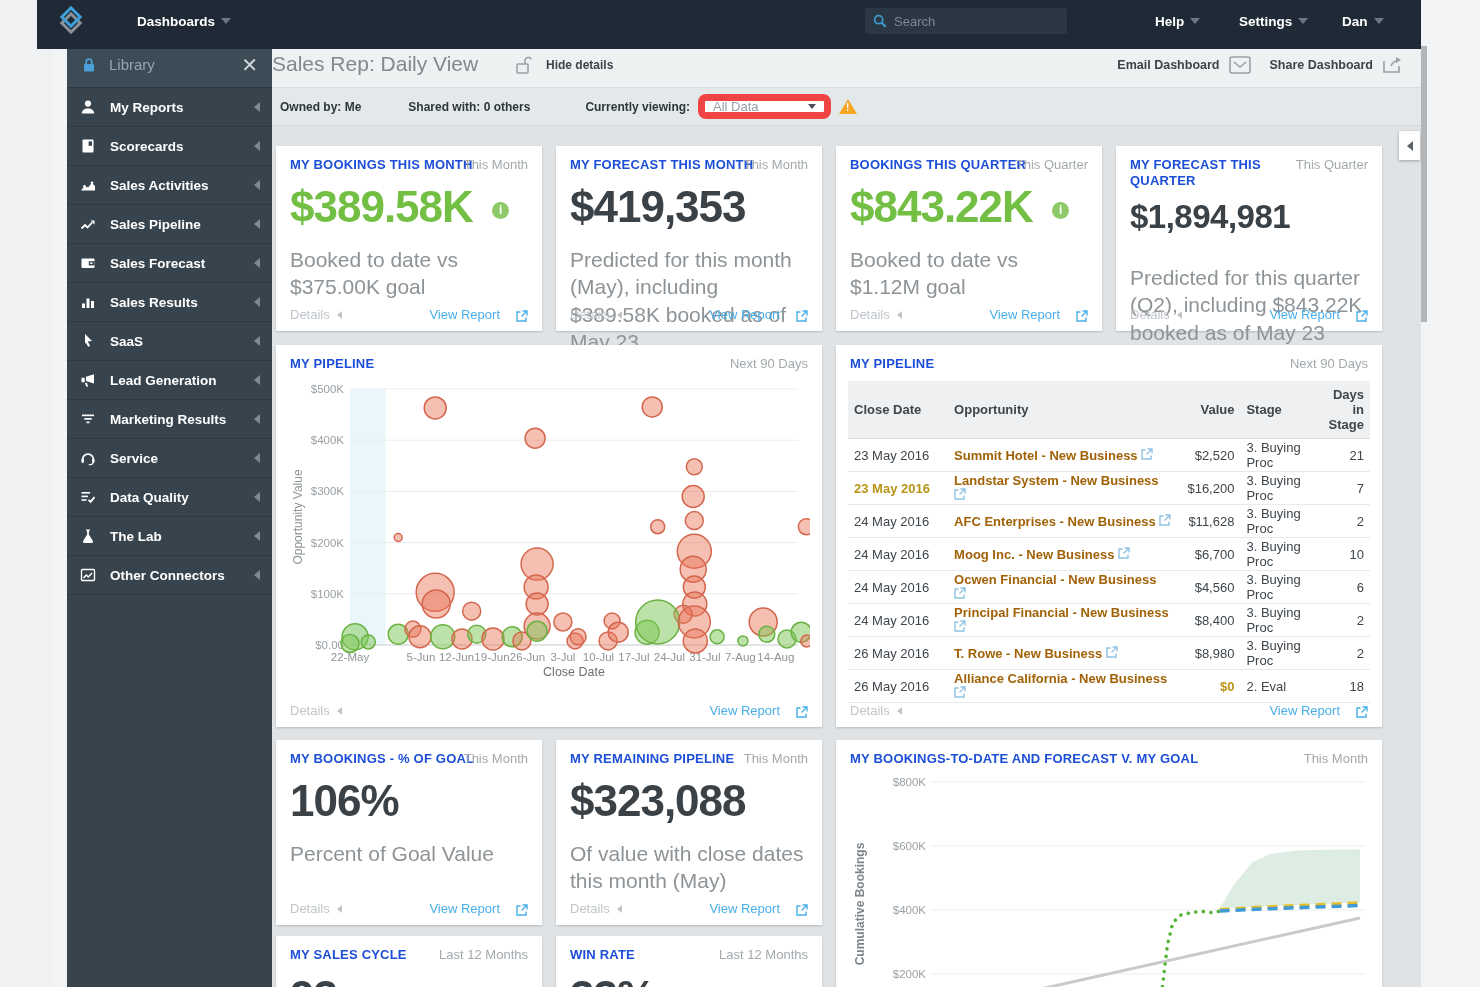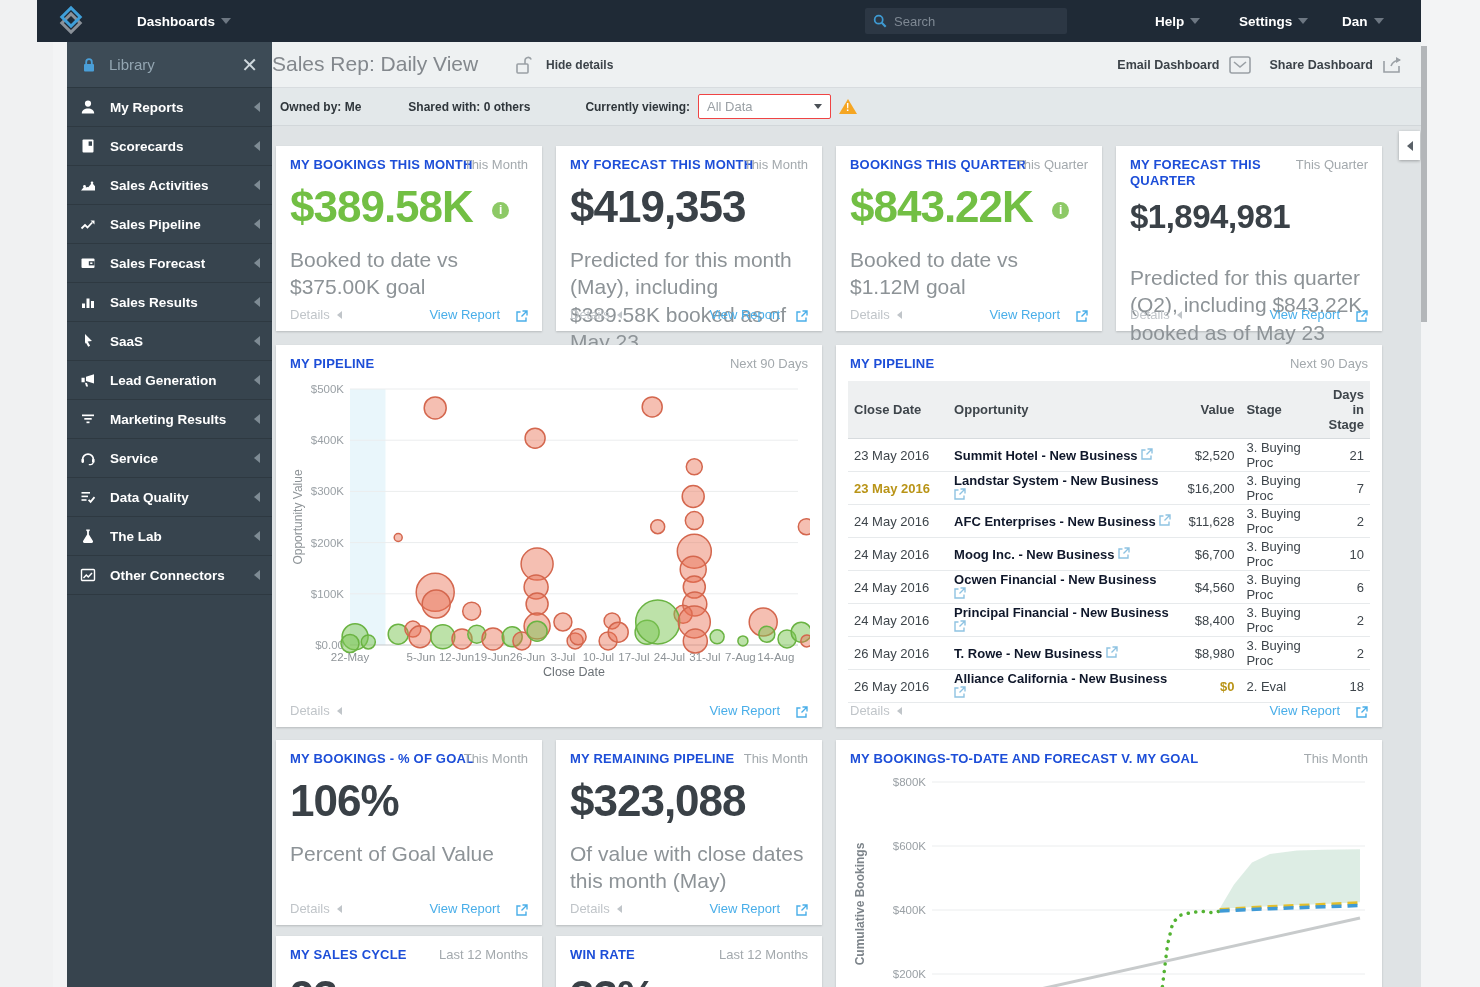--- a/index.html
+++ b/index.html
@@ -1,20 +1,20 @@
 <!DOCTYPE html>
 <html><head>
 <meta charset="utf-8">
 <style>
   * { margin:0; padding:0; box-sizing:border-box; }
   html,body { width:1480px; height:987px; overflow:hidden; }
   body { font-family:"Liberation Sans", sans-serif; background:#f3f4f5; position:relative; }
 
   
-  .navbar { position:absolute; left:37px; top:0; width:1384px; height:42px; background:#1f2a36; z-index:5; }
+  .navbar { position:absolute; left:37px; top:0; width:1384px; height:49px; background:#1f2a36; z-index:5; }
   .logo { position:absolute; left:22px; top:7px; width:30px; height:28px; }
   .logo .d1,.logo .d2 { position:absolute; width:16px; height:16px; border:3px solid #8a9199; transform:rotate(45deg); left:4px; top:8px; }
   .logo .d1 { border-color:#3f9fd9; top:2px; z-index:2; }
   .nav-menu { position:absolute; top:0; height:42px; display:flex; align-items:center; gap:6px; color:#fff; font-size:13.5px; font-weight:700; cursor:pointer; }
   .caret-down { width:0; height:0; border-left:5px solid transparent; border-right:5px solid transparent; border-top:6px solid #6d7782; display:inline-block; }
   .searchbox { position:absolute; left:828px; top:8px; width:202px; height:26px; background:#2c3744; border-radius:2px; display:flex; align-items:center; padding:0 8px; gap:7px; }
   .searchbox input { background:transparent; border:none; outline:none; color:#cfd6dc; font-size:13px; width:160px; font-family:"Liberation Sans",sans-serif; }
   .searchbox input::placeholder { color:#7e8893; }
 
   
@@ -31,21 +31,21 @@
   
   .content { position:absolute; left:258px; top:42px; width:1163px; height:945px; background:#dfe3e5; }
   .page-header { position:absolute; left:0; top:0; width:100%; height:46px; background:#eef1f2; border-bottom:1px solid #d8dcdf; }
   .page-title { position:absolute; left:14px; top:10px; font-size:21px; color:#83888d; }
   .lock-open { position:absolute; left:256px; top:13px; }
   .hide-details { position:absolute; left:288px; top:16px; font-size:12px; font-weight:700; color:#3c4349; cursor:pointer; }
   .hdr-right { position:absolute; right:16px; top:0; height:46px; display:flex; align-items:center; gap:10px; }
   .hdr-link { font-size:12.5px; font-weight:700; color:#3c4349; cursor:pointer; }
   .subheader { position:absolute; left:0; top:46px; width:100%; height:38px; background:#e3e8ea; border-bottom:1px solid #d2d7da; display:flex; align-items:center; }
   .subheader .sh-lbl { font-size:12px; font-weight:700; color:#2f363b; }
-  .filter-select { width:133px; height:25px; background:#fff; border:1px solid #ef4444; border-radius:2px; display:flex; align-items:center; padding:0 8px; justify-content:space-between; cursor:pointer; }
+  .filter-select { width:133px; height:25px; background:#fff; border:7px solid #ef4444; border-radius:8px; display:flex; align-items:center; padding:0 8px; justify-content:space-between; cursor:pointer; }
   .filter-select .val { color:#9aa0a5; font-size:13px; }
   .filter-select .caret-down { border-top-color:#4a5056; border-left-width:4px; border-right-width:4px; border-top-width:5px; }
   .warn-tri { position:relative; width:0; height:0; border-left:9px solid transparent; border-right:9px solid transparent; border-bottom:15px solid #f5a623; margin-left:8px; }
   .warn-tri span { position:absolute; left:-2px; top:3px; color:#fff; font-size:10px; font-weight:700; }
 
   
   .card { position:absolute; background:#fff; box-shadow:0 1px 2px rgba(0,0,0,.18); }
   .card .c-title { position:absolute; left:14px; top:11px; font-size:13px; font-weight:700; color:#1d4ed8; letter-spacing:.2px; line-height:1.25; }
   .card .c-period { position:absolute; right:14px; top:11px; font-size:13px; color:#a3a9ad; }
   .kpi-value { position:absolute; left:14px; top:36px; font-size:44px; font-weight:700; color:#3a4147; letter-spacing:-1px; }
@@ -56,21 +56,21 @@
   .kpi-sub.lower { top:118px; }
   .details-link { position:absolute; left:14px; bottom:9px; font-size:13px; color:#c0c5c9; cursor:pointer; }
   .tri-l { display:inline-block; width:0; height:0; border-top:4px solid transparent; border-bottom:4px solid transparent; border-right:5px solid #c0c5c9; margin-left:4px; }
   .view-report { position:absolute; right:14px; bottom:9px; font-size:13px; color:#49aee9; cursor:pointer; display:flex; align-items:flex-end; gap:16px; }
 
   
   .ptable { position:absolute; left:12px; top:36px; width:522px; border-collapse:collapse; font-size:13px; color:#3e454b; }
   .ptable th { background:#eef0f1; font-weight:700; text-align:left; padding:6px 6px; border-bottom:1px solid #d7dbde; vertical-align:middle; height:42px; }
   .ptable td { padding:1px 6px; border-bottom:1px solid #e7eaec; vertical-align:middle; }
   .ptable .num { text-align:right; }
-  .ptable a { color:#0f172a; font-weight:700; text-decoration:none; white-space:nowrap; }
+  .ptable a { color:#a16207; font-weight:700; text-decoration:none; white-space:nowrap; }
   .gold { color:#b99417; font-weight:700; }
 
   svg text { font-family:"Liberation Sans",sans-serif; }
 
   .collapse-btn { position:absolute; left:1399px; top:131px; width:21px; height:29px; background:#fff; box-shadow:0 1px 3px rgba(0,0,0,.3); z-index:6; display:flex; align-items:center; justify-content:center; cursor:pointer; }
   .collapse-btn .tri { width:0; height:0; border-top:5px solid transparent; border-bottom:5px solid transparent; border-right:6px solid #5a6168; }
   .scroll-thumb { position:absolute; left:1421px; top:46px; width:6px; height:276px; background:#b3b6b9; z-index:6; }
 </style>
 </head>
 <body>

